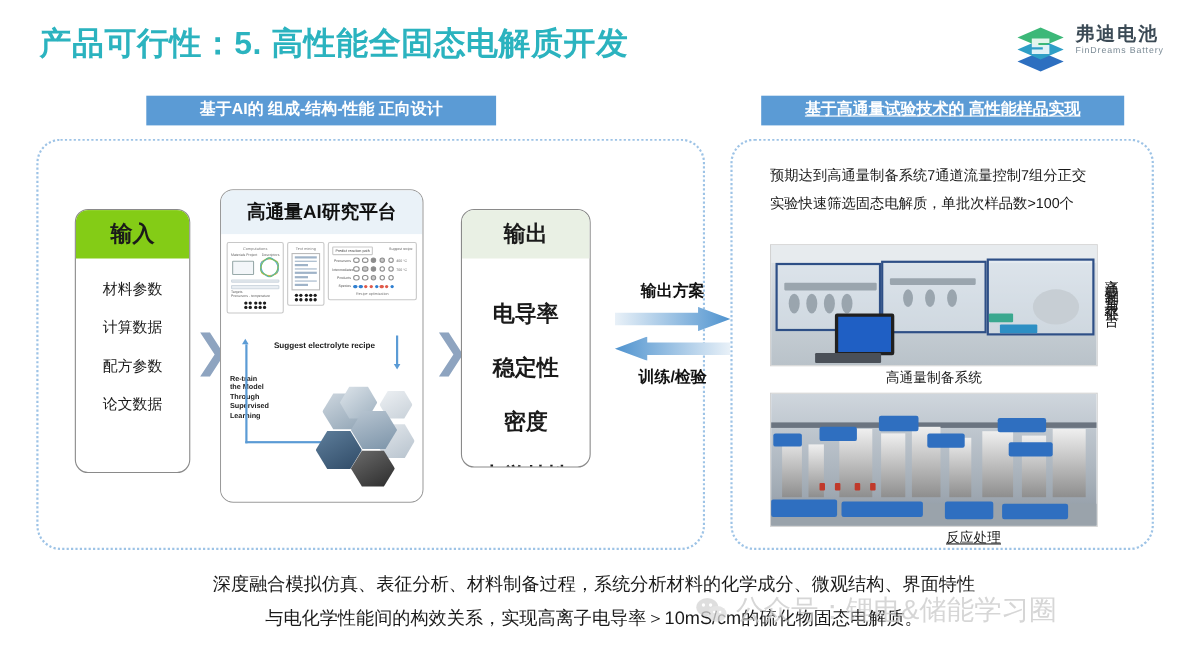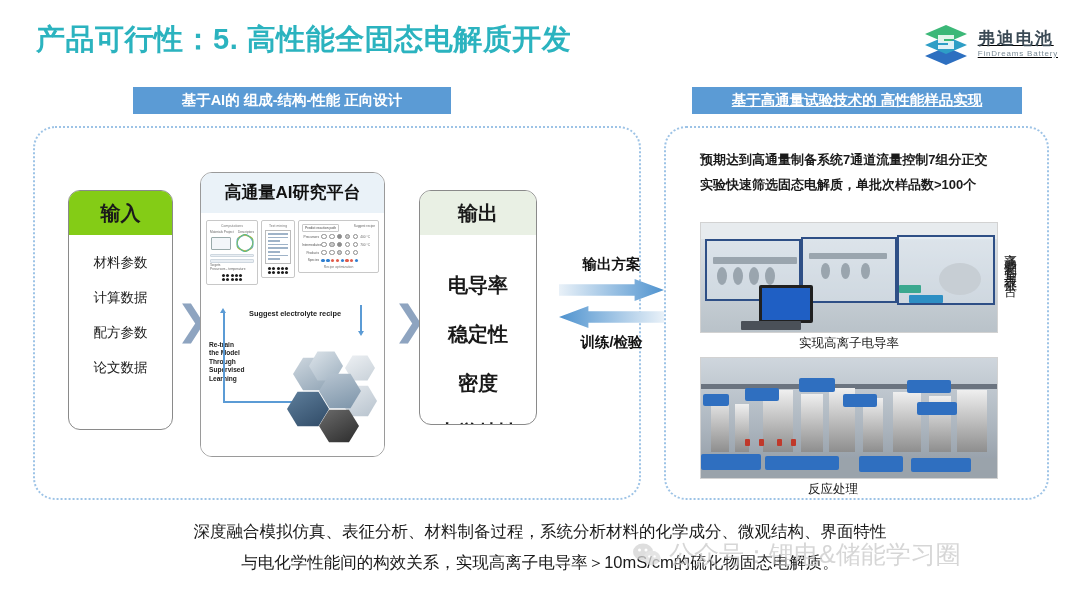--- a/index.html
+++ b/index.html
@@ -11,21 +11,21 @@
   }
   .slide { position: relative; width: 1080px; height: 608px; background: #fff; }
 
   
   .title {
     position: absolute; left: 36px; top: 20px;
     font-size: 29px; font-weight: bold; color: #2bb3bf;
     letter-spacing: .5px; white-space: nowrap;
   }
   
-  .logo { position: absolute; right: 22px; top: 22px; display: flex; align-items: center; gap: 9px; text-decoration: underline; }
+  .logo { position: absolute; right: 22px; top: 22px; display: flex; gap: 9px; }
   .logo-mark { width: 46px; height: 44px; position: relative; }
   .logo-text { display: flex; flex-direction: column; line-height: 1; }
   .logo-cn { font-size: 17px; font-weight: bold; color: #3b4a55; letter-spacing: 2px; }
   .logo-en { font-size: 8px; color: #7b8b96; letter-spacing: .8px; margin-top: 3px; }
 
   
   .banner {
     position: absolute; height: 27px; line-height: 27px;
     color: #fff; font-size: 14.5px; font-weight: bold;
     text-align: center; background: #5b9bd5;
@@ -128,31 +128,31 @@
   
   .arrows { position: absolute; left: 559px; top: 255px; width: 105px; height: 110px; }
   .arrow-label { font-size: 14.5px; font-weight: bold; color: #111; text-align: center; white-space: nowrap; }
   .arw { position: relative; height: 22px; margin: 5px 0; }
   .arw-r { background: linear-gradient(90deg, #e9f1f8, #4f93cf); clip-path: polygon(0 24%, 72% 24%, 72% 0, 100% 50%, 72% 100%, 72% 76%, 0 76%); }
   .arw-l { background: linear-gradient(270deg, #e9f1f8, #4f93cf); clip-path: polygon(100% 24%, 28% 24%, 28% 0, 0 50%, 28% 100%, 28% 76%, 100% 76%); }
 
   
   .right-text {
     position: absolute; left: 700px; top: 147px; width: 310px;
-    font-size: 13px; color: #1a1a1a; line-height: 1.95; font-weight: bold;
+    font-size: 13px; color: #1a1a1a; line-height: 1.95;
   }
   .photo { position: absolute; border: 1px solid #d2d2d2; overflow: hidden; }
   .photo-top { left: 700px; top: 222px; width: 298px; height: 111px; }
   .photo-bot { left: 700px; top: 357px; width: 298px; height: 122px; }
   .photo-cap {
     position: absolute; width: 298px; text-align: center;
     font-size: 12.5px; color: #1a1a1a;
   }
   .cap-top { left: 700px; top: 335px; }
-  .cap-bot { left: 684px; top: 481px; }
+  .cap-bot { left: 736px; top: 481px; text-decoration: underline; }
   .vert-text {
     position: absolute; left: 1004px; top: 243px;
     writing-mode: vertical-rl; text-orientation: upright;
     font-size: 13px; color: #1a1a1a; letter-spacing: 3.5px; line-height: 1;
   }
 
   
   .lab { position: absolute; inset: 0; background: linear-gradient(180deg,#dfe4e8 0%, #cfd6dc 40%, #b9c2c9 100%); }
   .lab .glass { position: absolute; border: 2.5px solid #2e4f86; background: rgba(225,235,245,.40); }
   .lab .rig   { position: absolute; background: #9aa5ae; border-radius: 1px; }
@@ -389,21 +389,21 @@
       <div class="rig" style="left:120px; top:40px; width:9px; height:16px; border-radius:50%;"></div>
       <div class="rig" style="left:140px; top:40px; width:9px; height:16px; border-radius:50%;"></div>
       <div class="rig" style="left:160px; top:40px; width:9px; height:16px; border-radius:50%;"></div>
       <div class="rig" style="left:238px; top:40px; width:42px; height:32px; border-radius:50%; background:#c7ced4;"></div>
       <div class="rig" style="left:208px; top:72px; width:34px; height:8px; background:#2d8fc4;"></div>
       <div class="rig" style="left:198px; top:62px; width:22px; height:8px; background:#3aa88f;"></div>
       <div class="mon"></div>
       <div class="rig" style="left:40px; top:98px; width:60px; height:9px; background:#4a5058;"></div>
     </div>
   </div>
-  <div class="photo-cap cap-top">实现高离子电导率</div>
+  <div class="photo-cap cap-top">高通量制备系统</div>
 
   <div class="photo photo-bot">
     <div class="mach">
       <div class="rail"></div>
       <div class="floor"></div>
       <div class="col" style="left:10px;  width:18px; height:56px;"></div>
       <div class="col" style="left:34px;  width:14px; height:48px;"></div>
       <div class="col" style="left:62px;  width:30px; height:62px;"></div>
       <div class="col" style="left:100px; width:22px; height:58px;"></div>
       <div class="col" style="left:128px; width:26px; height:64px;"></div>

